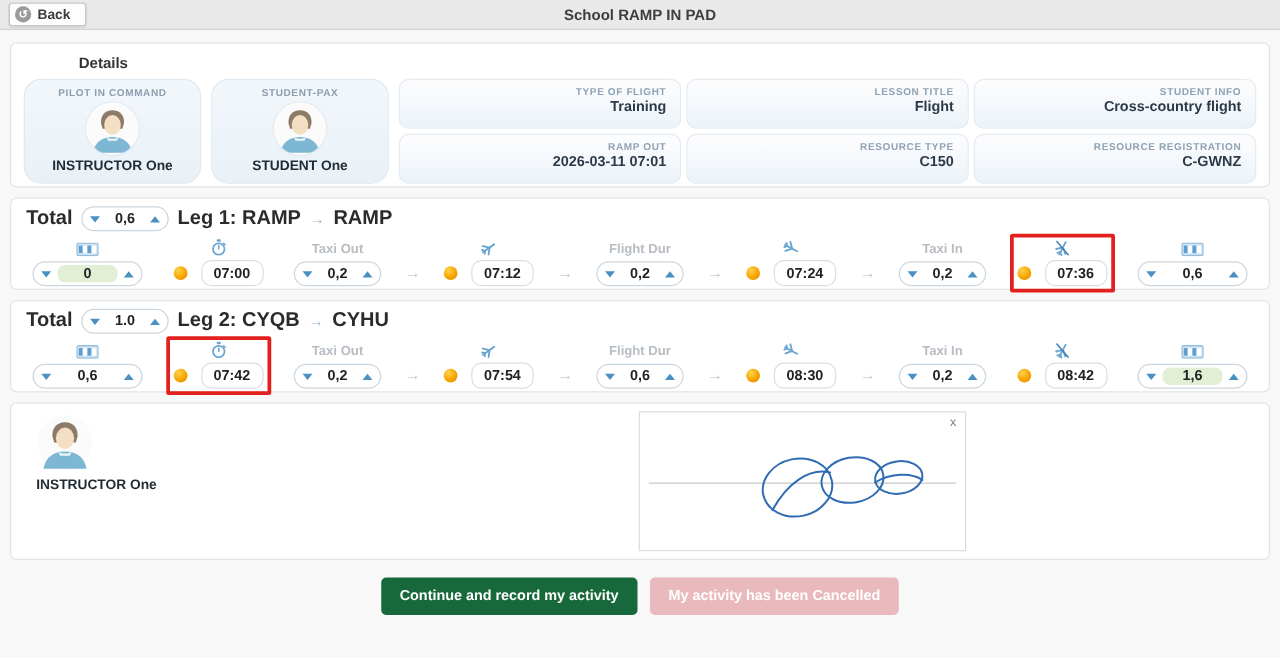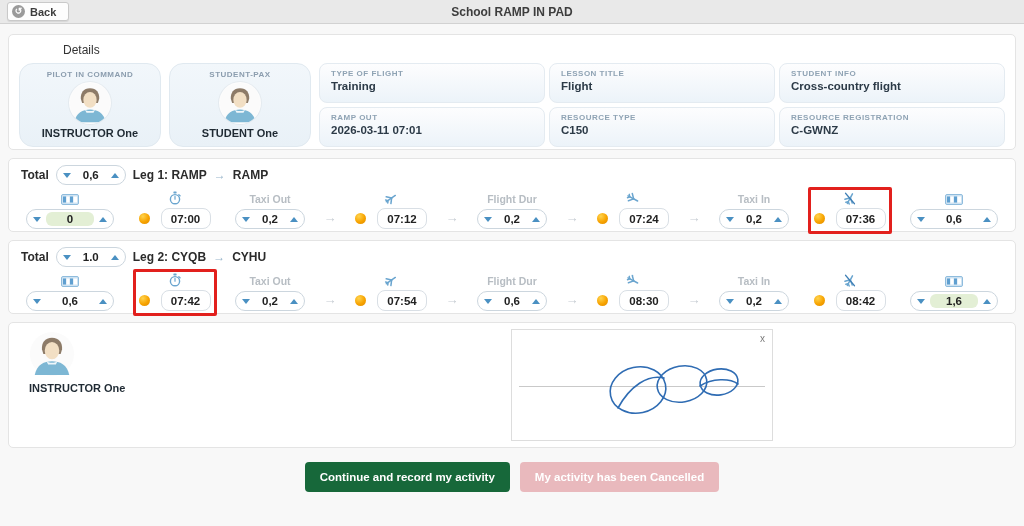--- a/index.html
+++ b/index.html
@@ -11,36 +11,36 @@
   .topbar { position:absolute; top:0; left:0; right:0; height:24px; background:#e9e9e9; border-bottom:1px solid #d2d2d2; }
   .back-btn { position:absolute; left:7px; top:2px; display:inline-flex; align-items:center; gap:5px; background:#fdfdfd; border:1px solid #c9c9c9; border-radius:3px; padding:2px 12px 2px 4px; font-size:11px; font-weight:bold; color:#3c3c3c; cursor:pointer; box-shadow:0 1px 1px rgba(0,0,0,.08); }
   .back-circle { display:inline-flex; align-items:center; justify-content:center; width:13px; height:13px; border-radius:50%; background:#9a9a9a; color:#fff; font-size:9px; line-height:1; }
   .topbar-title { position:absolute; top:5px; left:0; right:0; text-align:center; font-size:12px; font-weight:bold; color:#3d3d3d; }
 
   
   .card { position:absolute; left:8px; right:8px; background:#fff; border:1px solid #e4e4e4; border-radius:5px; padding:8px 10px; }
 
   
   .details-card { top:34px; height:116px; }
-  .details-title { font-size:12px; font-weight:normal; color:#333; margin-bottom:6px;padding-left:44px; }
+  .details-title { font-size:12px; font-weight:bold; color:#333; margin-bottom:6px;padding-left:44px; }
   .details-body { display:flex; gap:8px; }
   .person-card { width:142px; min-height:84px; background:linear-gradient(180deg,#f2f7fb 0%,#e9f1f7 100%); border:1px solid #e0e9f0; border-radius:14px; display:flex; flex-direction:column; align-items:center; padding:6px 4px 5px; gap:3px; }
   .role-label { font-size:8px; font-weight:bold; letter-spacing:.5px; color:#8b9dae; text-align:center; }
   .avatar { width:42px; height:42px; border-radius:50%; background:#fdfdfd; overflow:hidden; box-shadow:0 0 0 1px rgba(0,0,0,.04); }
   .person-name { font-size:11px; font-weight:bold; color:#1f2a33; text-align:center; }
-  .fields-grid { flex:1; display:grid; grid-template-columns:1fr 1fr 1fr; grid-template-rows:1fr 1fr; gap:4px; }
+  .fields-grid { flex:1; display:grid; grid-template-columns:1fr 1fr 1fr; grid-template-rows:1fr 1fr; gap:4px;text-align:right; }
   .field-card { background:linear-gradient(180deg,#fdfdfe 0%,#ecf3f9 100%); border:1px solid #e4ebf1; border-radius:8px; padding:5px 11px 4px; }
   .field-label { font-size:8px; font-weight:bold; letter-spacing:.5px; color:#8fa3b4; margin-bottom:2px; }
   .field-value { font-size:11.5px; font-weight:bold; color:#2c3a47; }
 
   
   .leg-card-1 { top:158px; height:74px; padding:6px 10px; }
   .leg-card-2 { top:240px; height:74px; padding:6px 10px; }
   .leg-header { display:flex; align-items:center; gap:7px; margin:0 0 2px 2px; }
-  .leg-header .txt { font-size:12px; font-weight:bold; color:#2b2b2b; }
+  .leg-header .txt { font-size:16px; font-weight:bold; color:#2b2b2b; }
   .hdr-arrow { color:#98b5cb; font-size:12px; font-weight:bold; }
   .stepper { display:inline-flex; align-items:center; gap:5px; border:1px solid #ccd6de; border-radius:10px; background:#fff; height:20px; padding:0 6px; cursor:pointer; }
   .stepper .val { font-size:11.5px; font-weight:bold; color:#222; text-align:center; min-width:30px; padding:1px 2px; border-radius:6px; }
   .stepper.wide .val { min-width:48px; }
   .stepper .val.green { background:#e3efd5; }
   .tri { width:0; height:0; display:inline-block; cursor:pointer; }
   .tri.down { border-left:4px solid transparent; border-right:4px solid transparent; border-top:5px solid #4a90c2; }
   .tri.up { border-left:4px solid transparent; border-right:4px solid transparent; border-bottom:5px solid #4a90c2; }
 
   .leg-row { display:flex; justify-content:space-between; align-items:flex-end; padding:0 1px; }

